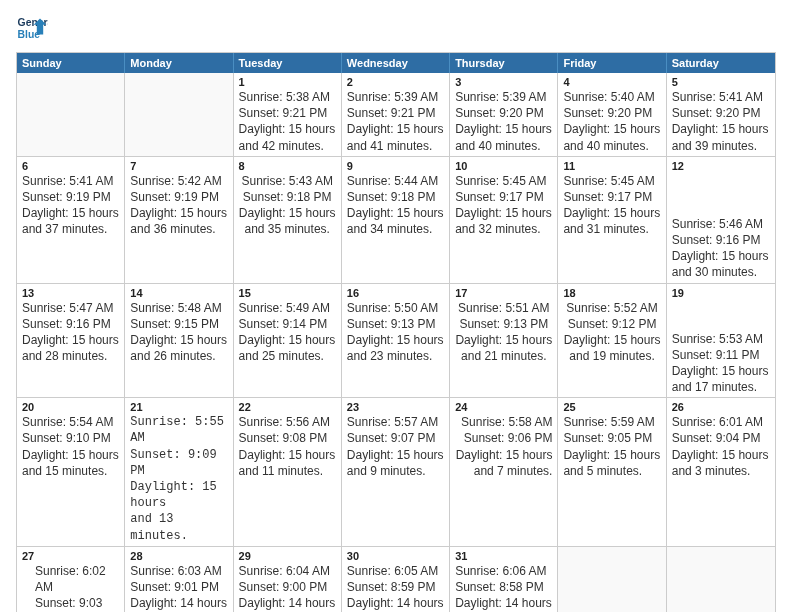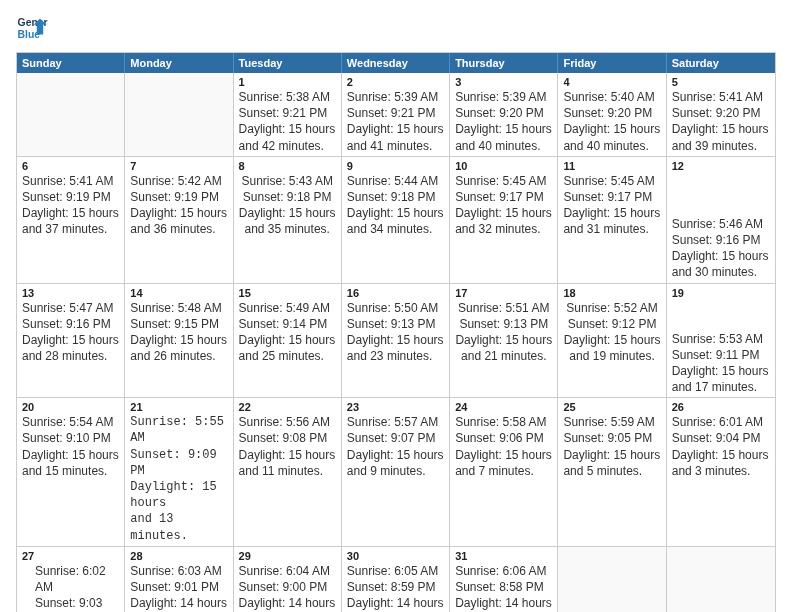--- a/index.html
+++ b/index.html
@@ -295,21 +295,21 @@
           </div>
           <div class="cal-cell">
             <span class="day-num">23</span>
             <div class="cell-text" style="white-space: pre-line;">Sunrise: 5:57 AM
 Sunset: 9:07 PM
 Daylight: 15 hours
 and 9 minutes.</div>
           </div>
           <div class="cal-cell">
             <span class="day-num">24</span>
-            <div class="cell-text" style="white-space: pre-line;">Sunrise: 5:58 AM
+            <div class="cell-text" style="white-space: pre-line; text-align: right;">Sunrise: 5:58 AM
 Sunset: 9:06 PM
 Daylight: 15 hours
 and 7 minutes.</div>
           </div>
           <div class="cal-cell">
             <span class="day-num">25</span>
             <div class="cell-text" style="white-space: pre-line;">Sunrise: 5:59 AM
 Sunset: 9:05 PM
 Daylight: 15 hours
 and 5 minutes.</div>

